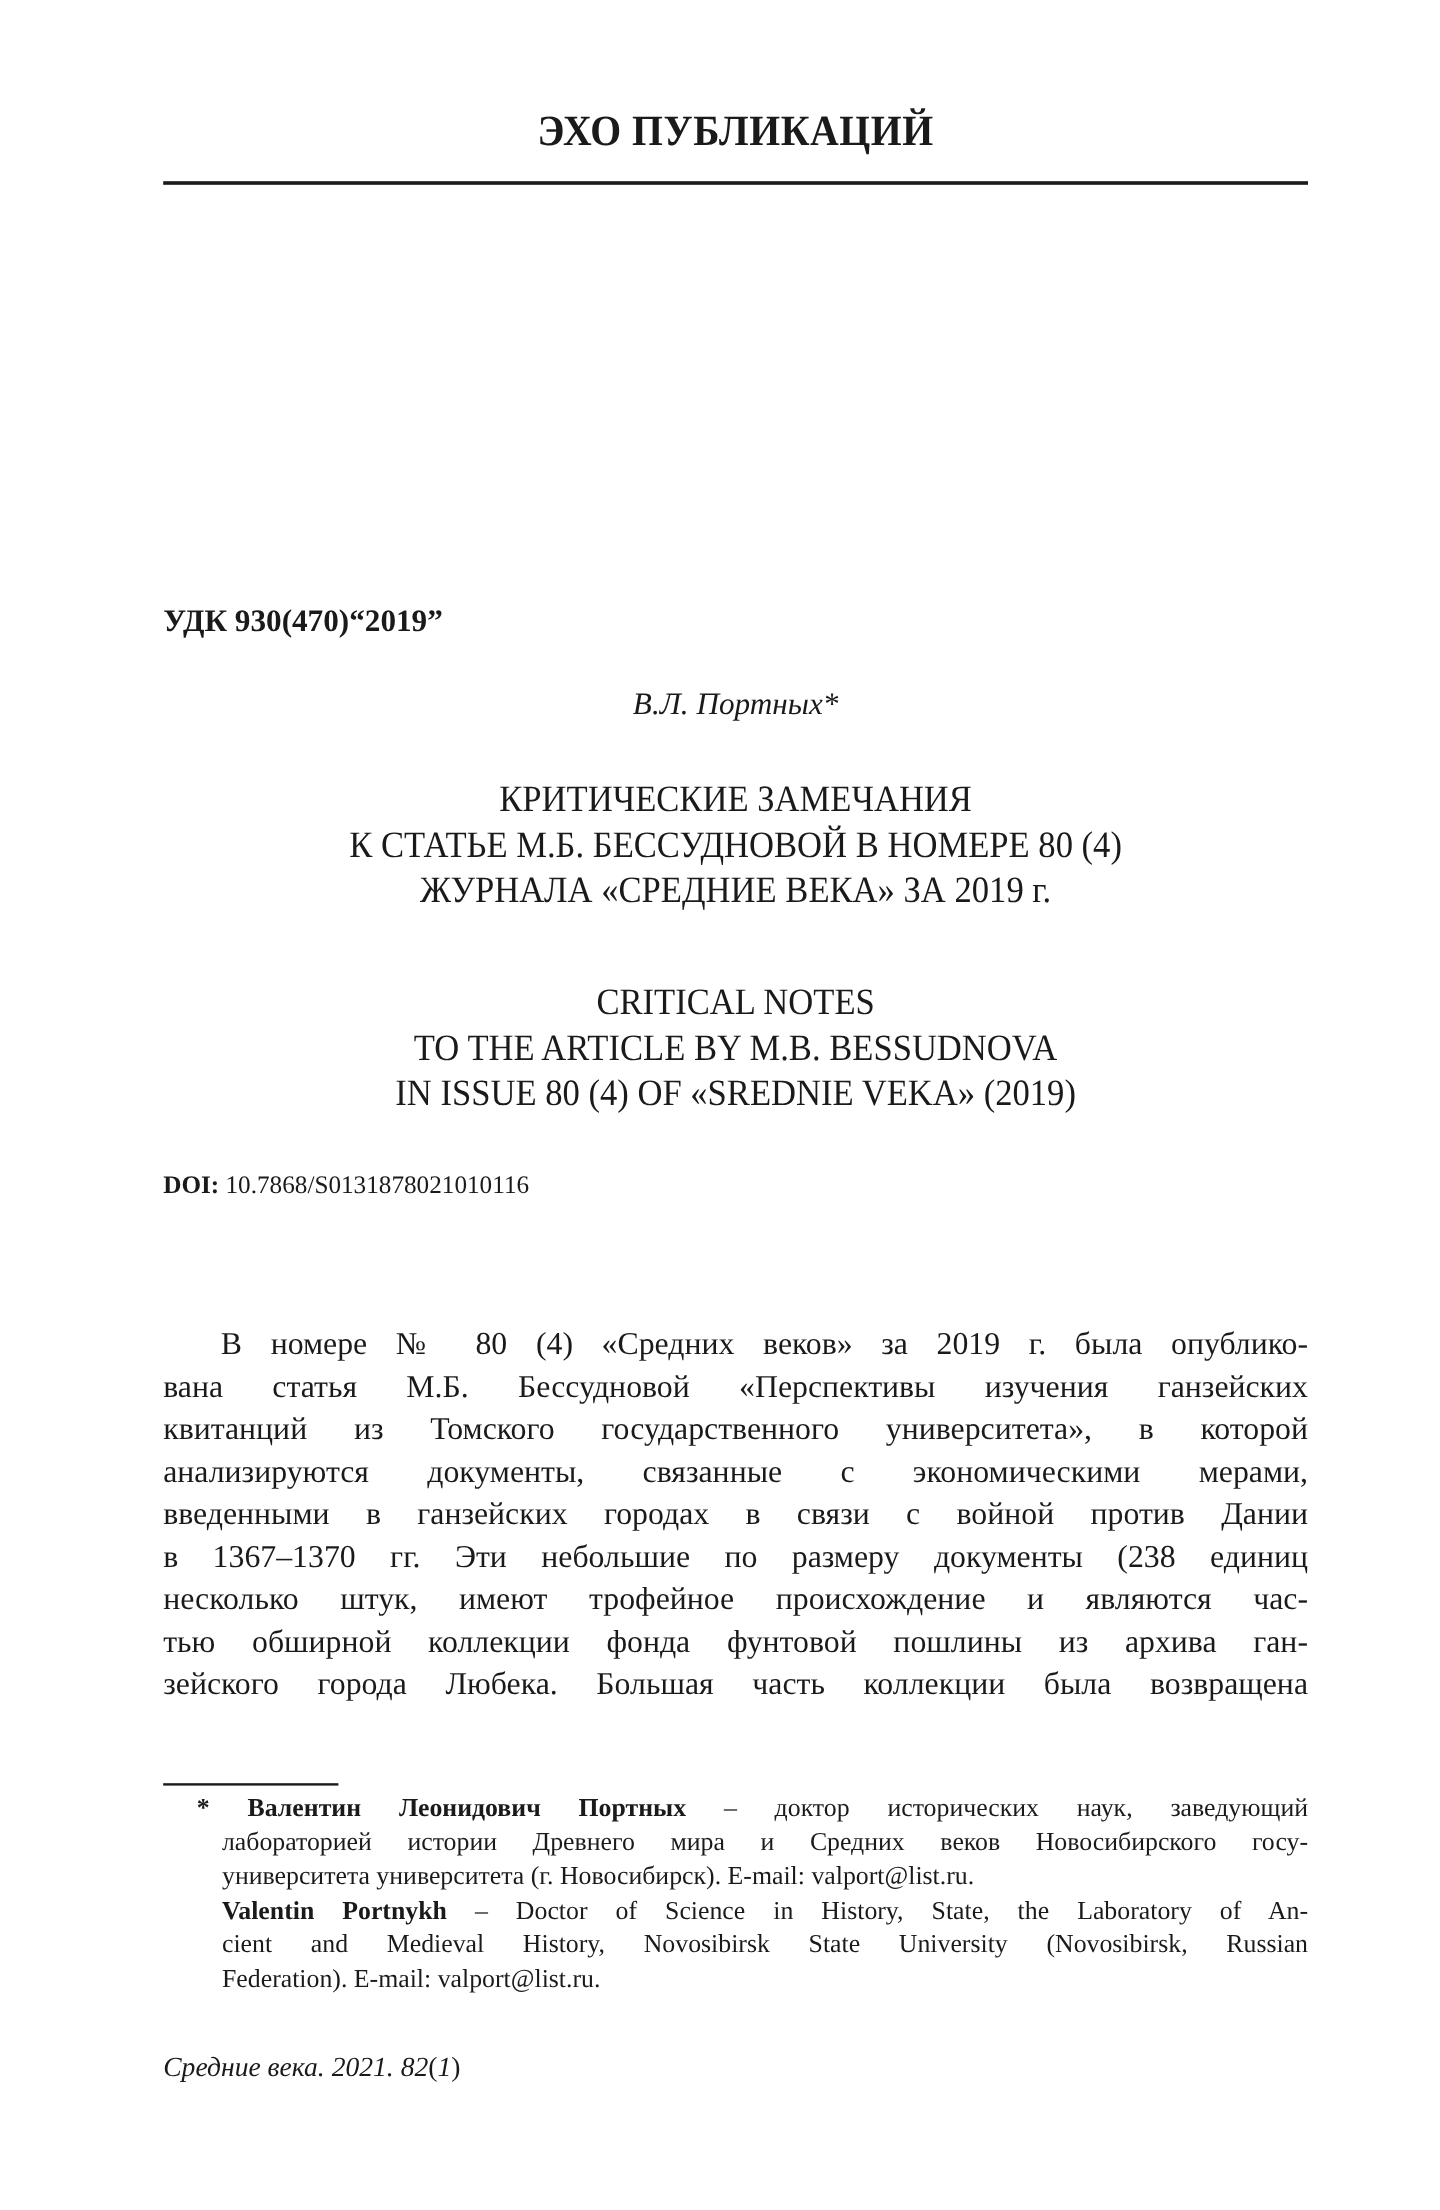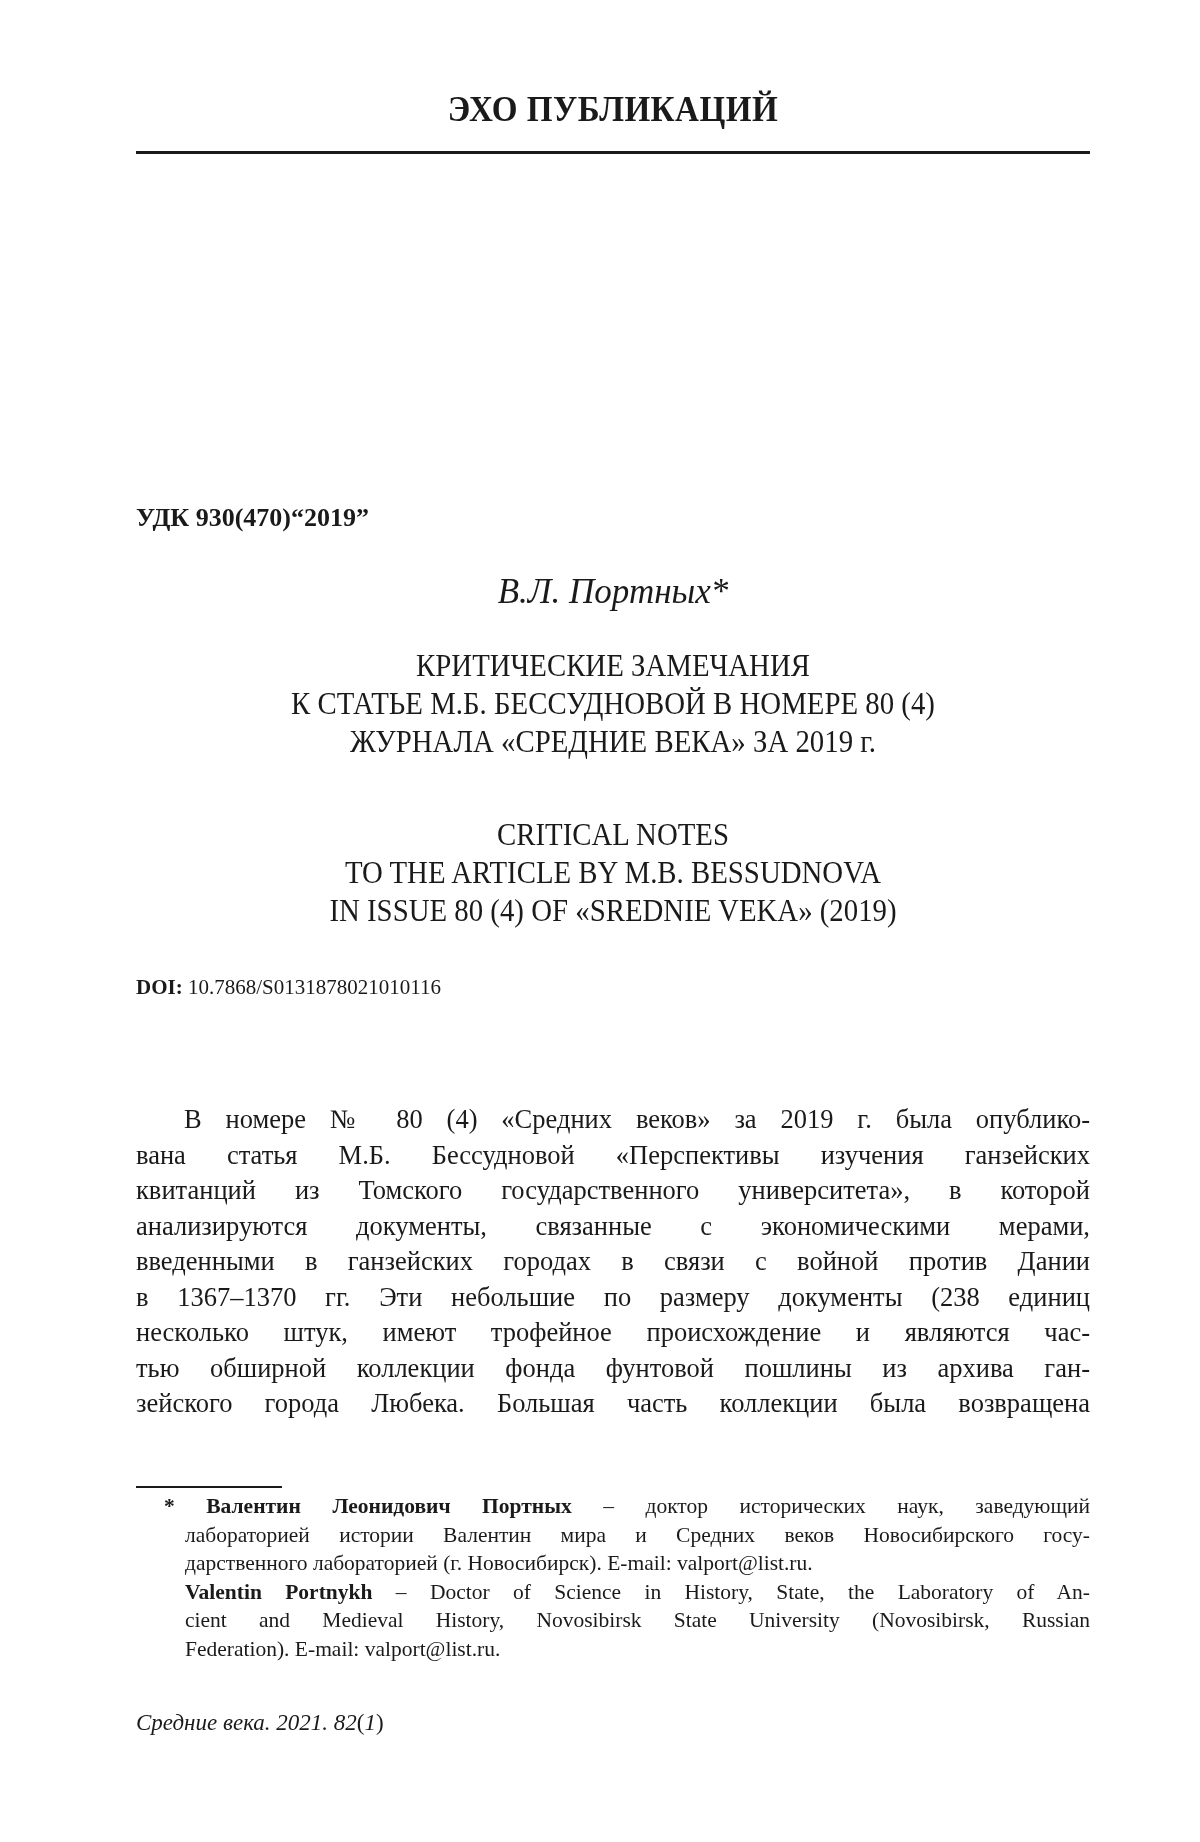--- a/index.html
+++ b/index.html
@@ -49,21 +49,21 @@
       font-weight: bold;
       font-size: 26px;
     }
     .author {
       position: absolute;
       left: 136px;
       top: 572px;
       width: 954px;
       text-align: center;
       font-style: italic;
-      font-size: 35px;
+      font-size: 26px;
     }
     .title-ru, .title-en {
       position: absolute;
       left: 136px;
       width: 954px;
       text-align: center;
       font-size: 31px;
       line-height: 38px;
       transform: scaleX(0.93);
       transform-origin: center;
@@ -168,22 +168,22 @@
     <span class="body-line">в 1367–1370 гг. Эти небольшие по размеру документы (238 единиц</span>
     <span class="body-line">несколько штук, имеют трофейное происхождение и являются час-</span>
     <span class="body-line">тью обширной коллекции фонда фунтовой пошлины из архива ган-</span>
     <span class="body-line">зейского города Любека. Большая часть коллекции была возвращена</span>
   </div>
 
   <div class="footnote-rule"></div>
 
   <div class="footnote">
     <span class="fn-line first"><span class="fn-bold">*</span> <span class="fn-bold">Валентин Леонидович Портных</span><span> – доктор исторических наук, заведующий</span></span>
-    <span class="fn-line">лабораторией истории Валентин мира и Средних веков Новосибирского госу-</span>
-    <span class="fn-line last">дарственного лабораторией (г. Новосибирск). E-mail: valport@list.ru.</span>
+    <span class="fn-line">лабораторией истории Древнего мира и Средних веков Новосибирского госу-</span>
+    <span class="fn-line last">университета университета (г. Новосибирск). E-mail: valport@list.ru.</span>
     <span class="fn-line"><span class="fn-bold">Valentin Portnykh</span><span> – Doctor of Science in History, State, the Laboratory of An-</span></span>
     <span class="fn-line">cient and Medieval History, Novosibirsk State University (Novosibirsk, Russian</span>
     <span class="fn-line last">Federation). E-mail: valport@list.ru.</span>
   </div>
 
   <div class="running-footer">
     <span>Средние века</span><span class="footer-sep">. </span><span>2021</span><span class="footer-sep">. </span><span>82</span><span style="font-style:normal">(</span><span>1</span><span style="font-style:normal">)</span>
   </div>
 
 </div>

